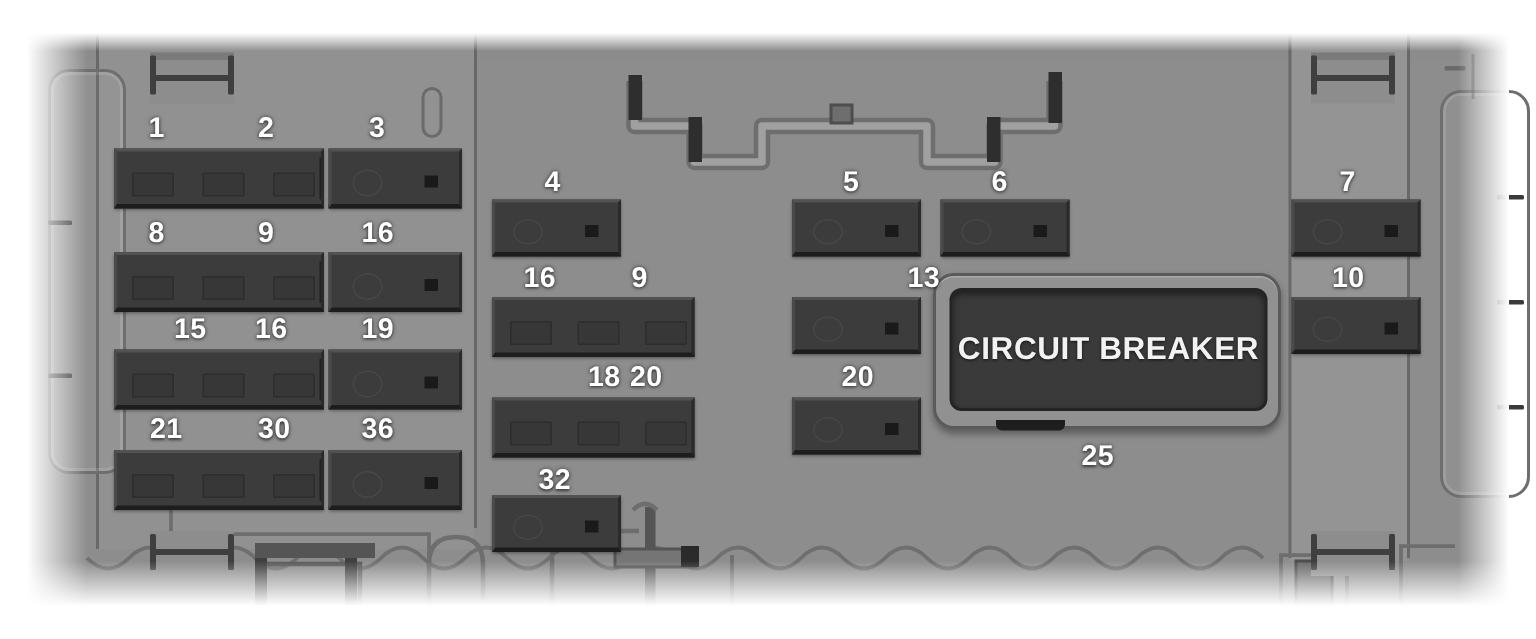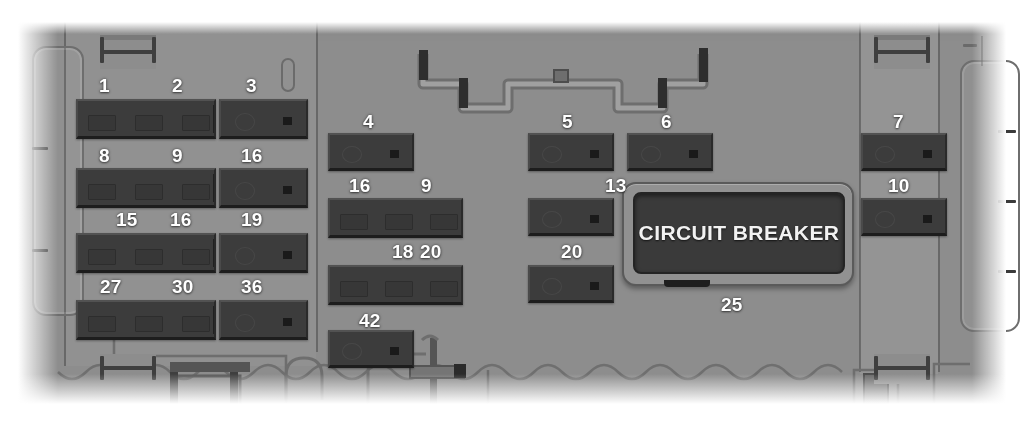--- a/index.html
+++ b/index.html
@@ -409,19 +409,19 @@
   <div class="num" style="left:349px; top:176px;">16</div>
   <div class="num" style="left:421px; top:176px;">9</div>
   <div class="num" style="left:562px; top:176px;margin-left:43px;">13</div>
   <div class="num" style="left:888px; top:176px;">10</div>
   <div class="num" style="left:116px; top:210px;">15</div>
   <div class="num" style="left:170px; top:210px;">16</div>
   <div class="num" style="left:241px; top:210px;">19</div>
   <div class="num" style="left:352px; top:242px;margin-left:40px;">18</div>
   <div class="num" style="left:420px; top:242px;">20</div>
   <div class="num" style="left:561px; top:242px;">20</div>
-  <div class="num" style="left:100px; top:277px;">27</div>
+  <div class="num" style="left:100px; top:277px;">21</div>
   <div class="num" style="left:172px; top:277px;">30</div>
   <div class="num" style="left:241px; top:277px;">36</div>
-  <div class="num" style="left:359px; top:311px;">42</div>
+  <div class="num" style="left:359px; top:311px;">32</div>
   <div class="num" style="left:721px; top:295px;">25</div>
 
 </div>
 
 </body></html>

